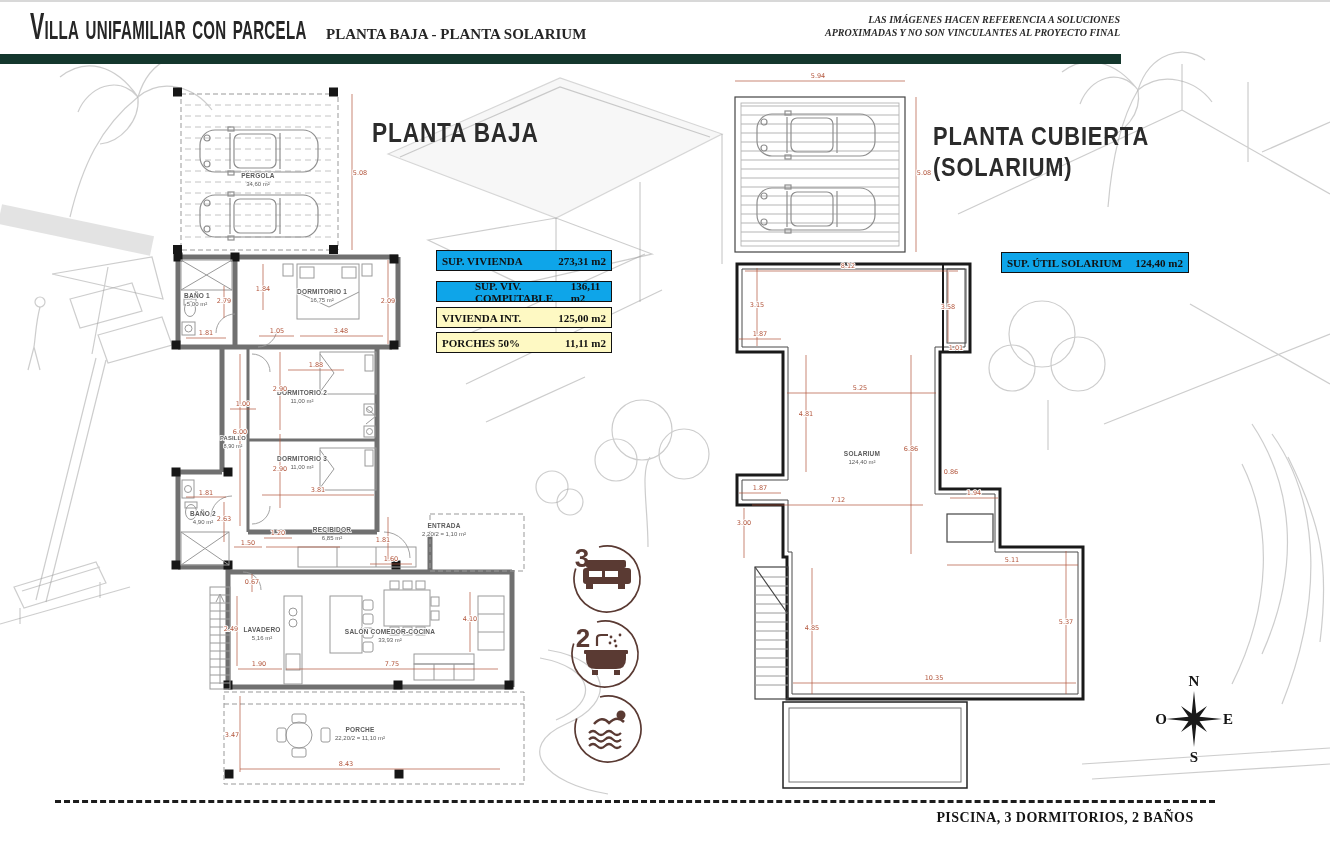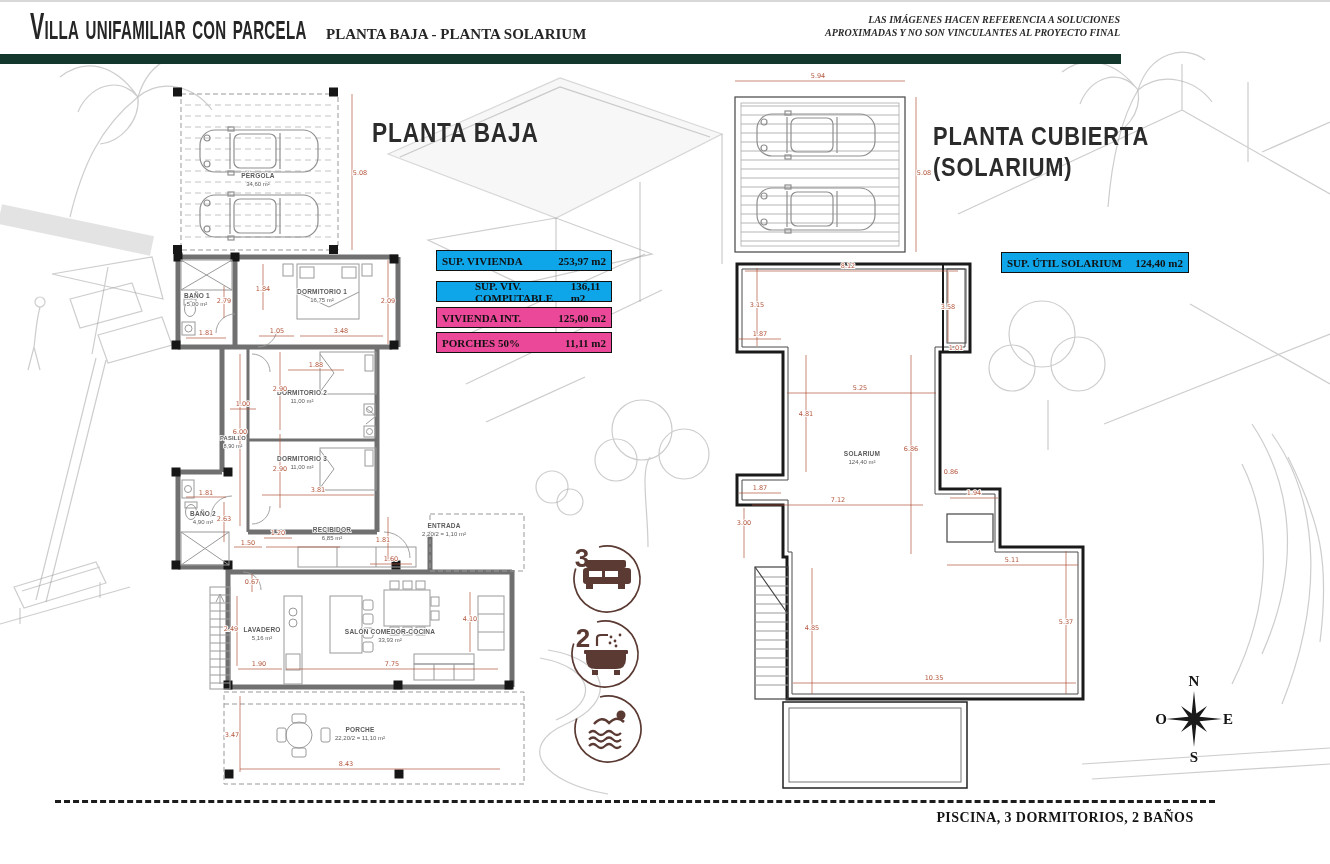--- a/index.html
+++ b/index.html
@@ -15,21 +15,21 @@
     font-family:"Liberation Serif",serif;font-weight:700;font-size:10px;line-height:12.5px;color:#2a2a2a;font-style:italic;}
   .greenbar{position:absolute;left:0;top:52px;width:1121px;height:10px;background:#14372d;}
   
   .plan-title{position:absolute;font-family:"Liberation Sans",sans-serif;font-weight:800;
     color:#2b2b2b;letter-spacing:1px;transform:scaleX(.84);transform-origin:left top;white-space:nowrap;}
   #title-baja{left:372px;top:116px;font-size:27px;}
   #title-solarium{left:933px;top:119px;font-size:26px;line-height:31px;}
   
   .area-table{position:absolute;left:436px;top:248px;width:176px;}
   .trow{display:flex;justify-content:space-between;align-items:center;border:1.6px solid #111;
-    background:#ec4899;padding:2px 5px;height:15px;font-family:"Liberation Serif",serif;
+    background:#fef9c3;padding:2px 5px;height:15px;font-family:"Liberation Serif",serif;
     font-weight:700;font-size:11px;color:#111;}
   .trow.shaded{background:#0ea5e9;}
   .gap10{margin-top:10px;padding-left:38px;} .gap5{margin-top:5px;} .gap4{margin-top:4px;}
   .solbox{position:absolute;left:1001px;top:250px;width:188px;}
   
   .footer-line{position:absolute;left:55px;top:798px;width:1160px;border-top:3px dashed #1c1c1c;}
   .footer-text{position:absolute;left:905px;top:808px;width:320px;text-align:center;
     font-family:"Liberation Serif",serif;font-weight:700;font-size:14px;letter-spacing:.4px;color:#141414;}
   
   svg.plan{position:absolute;left:0;top:0;}
@@ -433,21 +433,21 @@
 
   <div class="plan-title" id="title-baja">PLANTA BAJA</div>
   <div class="plan-title" id="title-solarium">
     <div>PLANTA CUBIERTA</div>
     <div>(SOLARIUM)</div>
   </div>
 
   <div class="area-table">
     <div class="trow shaded">
       <span>SUP. VIVIENDA</span>
-      <span>253,97 m2</span>
+      <span>273,31 m2</span>
     </div>
     <div class="trow shaded gap10">
       <span>SUP. VIV. COMPUTABLE</span>
       <span>136,11 m2</span>
     </div>
     <div class="trow gap5">
       <span>VIVIENDA INT.</span>
       <span>125,00 m2</span>
     </div>
     <div class="trow gap4">

